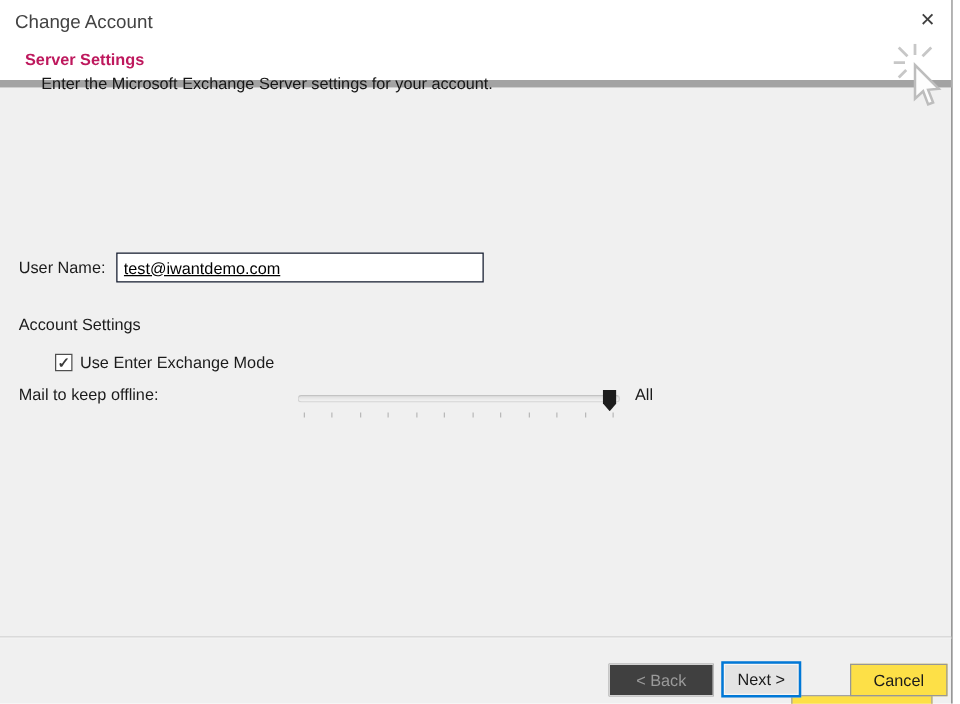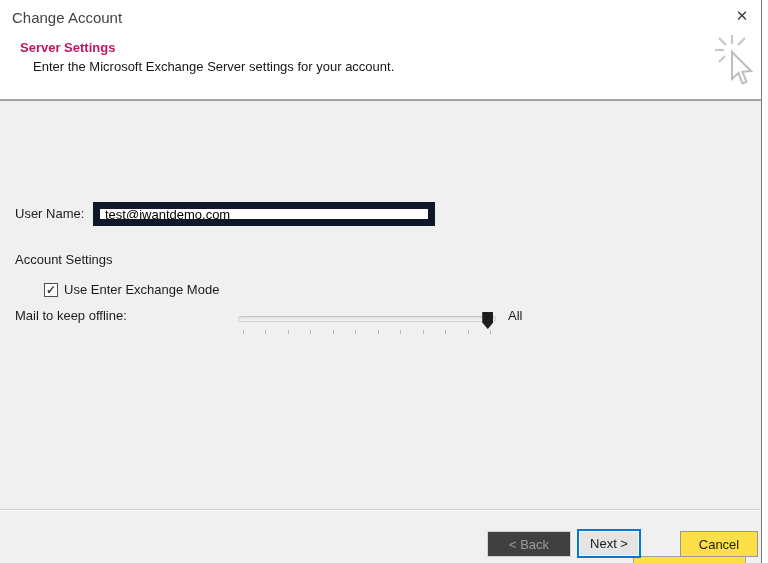--- a/index.html
+++ b/index.html
@@ -12,22 +12,22 @@
     overflow: hidden;
   }
   .stage { position: relative; width: 768px; height: 563px; background: #ffffff; }
   .dialog {
     position: absolute; left: 0; top: 0; width: 762px; height: 563px;
     background: #f0f0f0; border-right: 1px solid #7a7a7a;
   }
 
   
   .header {
-    position: absolute; left: 0; top: 0; width: 761px; height: 101px;
-    background: #ffffff; border-bottom: 2px solid #a3a3a3;
+    position: absolute; left: 0; top: 0; width: 761px; height: 70px;
+    background: #ffffff; border-bottom: 6px solid #a3a3a3;
   }
   .window-title {
     position: absolute; left: 12px; top: 9px;
     font-size: 15px; color: #434343;
   }
   .close-btn {
     position: absolute; left: 729px; top: 3px; width: 26px; height: 26px;
     display: flex; align-items: center; justify-content: center;
     font-size: 15px; color: #3f3f3f; cursor: default;
   }
@@ -39,22 +39,22 @@
     position: absolute; left: 33px; top: 59px;
     font-size: 13px; color: #161616;
   }
   .wizard-icon { position: absolute; left: 712px; top: 35px; }
 
   
   .content { position: absolute; left: 0; top: 92px; width: 761px; height: 417px; }
   .lbl { position: absolute; color: #1b1b1b; }
   .lbl-username { left: 15px; top: 114px; }
   .input-username {
-    position: absolute; left: 93px; top: 110px; width: 342px; height: 24px;
-    border: 7px solid #0f172a; background: #ffffff;
+    position: absolute; left: 93px; top: 110px; width: 294px; height: 24px;
+    border: 1px solid #0f172a; background: #ffffff;
     font-family: "Liberation Sans", sans-serif; font-size: 13px; color: #000;
     padding: 2px 5px; text-decoration: underline; outline: none;
   }
   .lbl-offline { left: 15px; top: 160px; }
 
   .checkbox-row { position: absolute; left: 44px; top: 190px; display: flex; align-items: center; }
   .checkbox {
     width: 14px; height: 14px; background: #ffffff; border: 1px solid #4f4f4f;
     display: inline-flex; align-items: center; justify-content: center;
     font-size: 12px; line-height: 12px; color: #3a3a3a; font-weight: bold;

